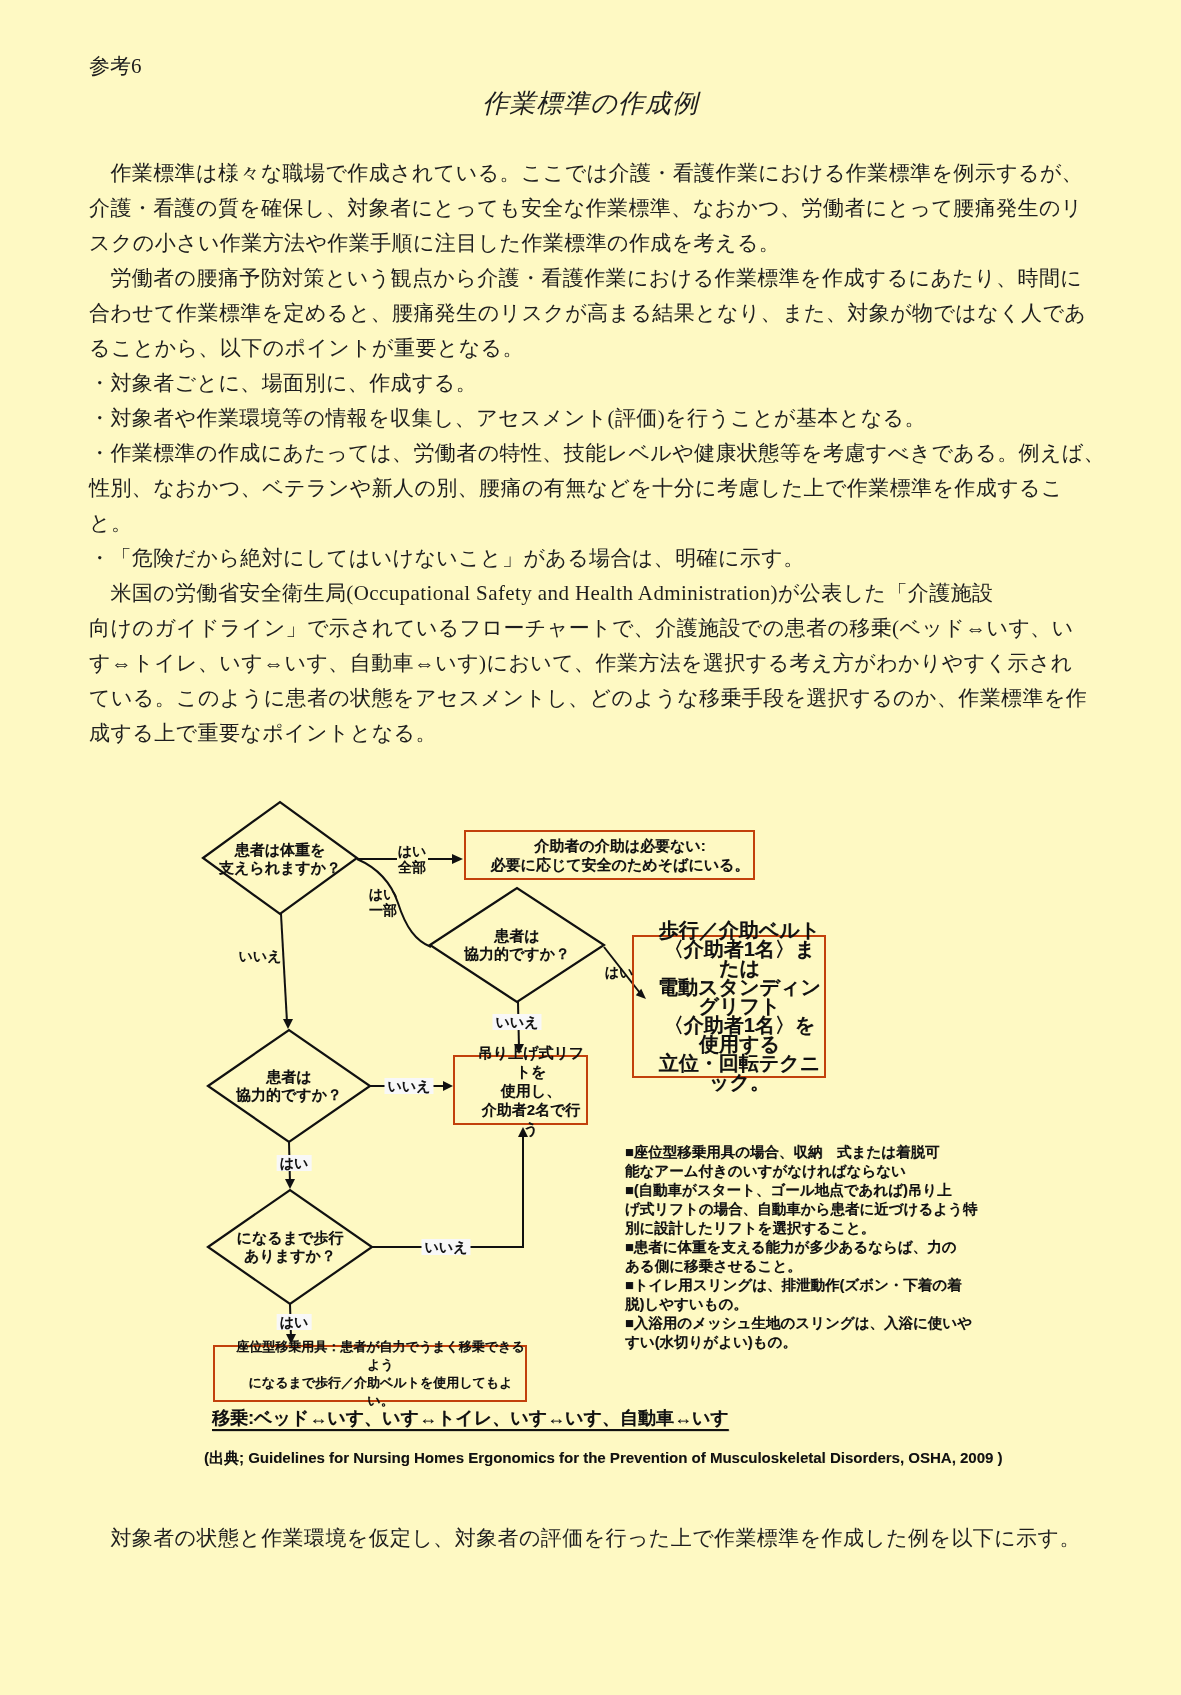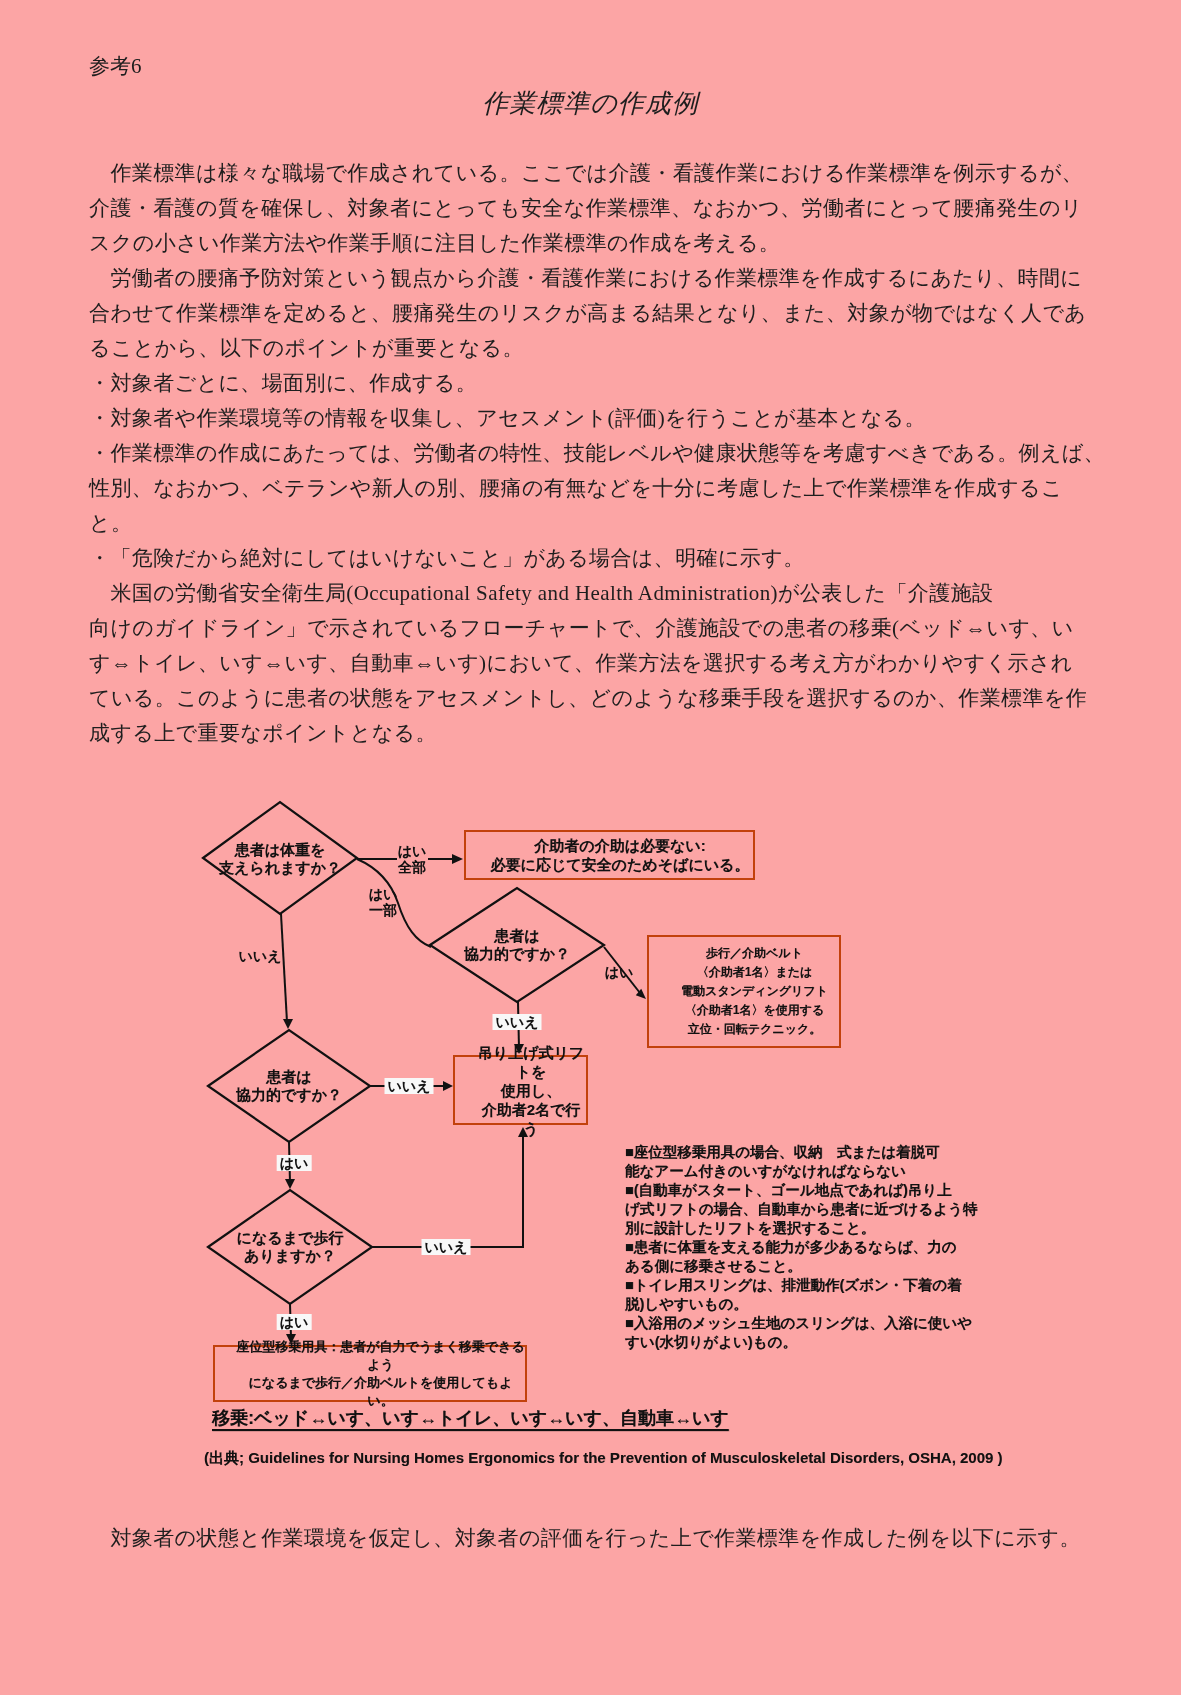--- a/index.html
+++ b/index.html
@@ -1,33 +1,33 @@
 <!DOCTYPE html>
 <html><head>
 <meta charset="utf-8">
 <style>
   html,body{margin:0;padding:0;background:#e9e9e9;}
-  .page{position:relative;width:1181px;height:1695px;margin:0 auto;background:#fca5a5;
+  .page{position:relative;width:1181px;height:1695px;margin:0 auto;background:#fef9c3;
         color:#1e1e1e;overflow:hidden;}
   
   .sertext{font-family:"Liberation Serif","DejaVu Serif",serif;}
   .ref{position:absolute;left:89px;top:52px;font-size:21px;}
   .title{position:absolute;left:0;right:0;top:86px;text-align:center;font-size:26px;letter-spacing:1px;font-style:italic;}
   .body{position:absolute;left:89px;top:156px;width:1010px;}
   .closing{position:absolute;left:89px;top:1521px;width:1010px;}
   .bline{height:35px;line-height:35px;font-size:21px;letter-spacing:0.4px;white-space:nowrap;}
   
   .figure{position:absolute;left:200px;top:775px;width:800px;height:640px;
           font-family:"Liberation Sans","DejaVu Sans",sans-serif;font-weight:700;color:#111;}
   .figure svg{position:absolute;left:0;top:0;}
   .fbox{position:absolute;border:2px solid #c2410c;display:flex;align-items:center;justify-content:center;
         text-align:center;white-space:pre-line;box-sizing:border-box;
         text-shadow:0.4px 0.4px 0 rgba(0,0,0,0.3);padding-left:21px;}
   .box-a{left:264px;top:55px;width:291px;height:50px;font-size:15px;line-height:19px;}
-  .box-b{left:447px;top:160px;width:194px;height:113px;font-size:12px;line-height:19px;}
+  .box-b{left:432px;top:160px;width:194px;height:143px;font-size:20px;line-height:19px;}
   .box-c{left:253px;top:280px;width:135px;height:70px;font-size:15px;line-height:19px;}
   .box-d{left:13px;top:570px;width:314px;height:57px;font-size:13px;line-height:18px;}
   .dlabel{position:absolute;transform:translate(-50%,-50%);text-align:center;white-space:pre-line;
           font-size:15px;line-height:18px;text-shadow:0.4px 0.4px 0 rgba(0,0,0,0.3);}
   .dl-1{left:80px;top:84px;}
   .dl-2{left:317px;top:170px;}
   .dl-3{left:89px;top:311px;}
   .dl-4{left:90px;top:472px;}
   .elabel{position:absolute;transform:translate(-50%,-50%);text-align:center;white-space:pre-line;
           font-size:14px;line-height:16px;text-shadow:0.3px 0.3px 0 rgba(0,0,0,0.3);}

